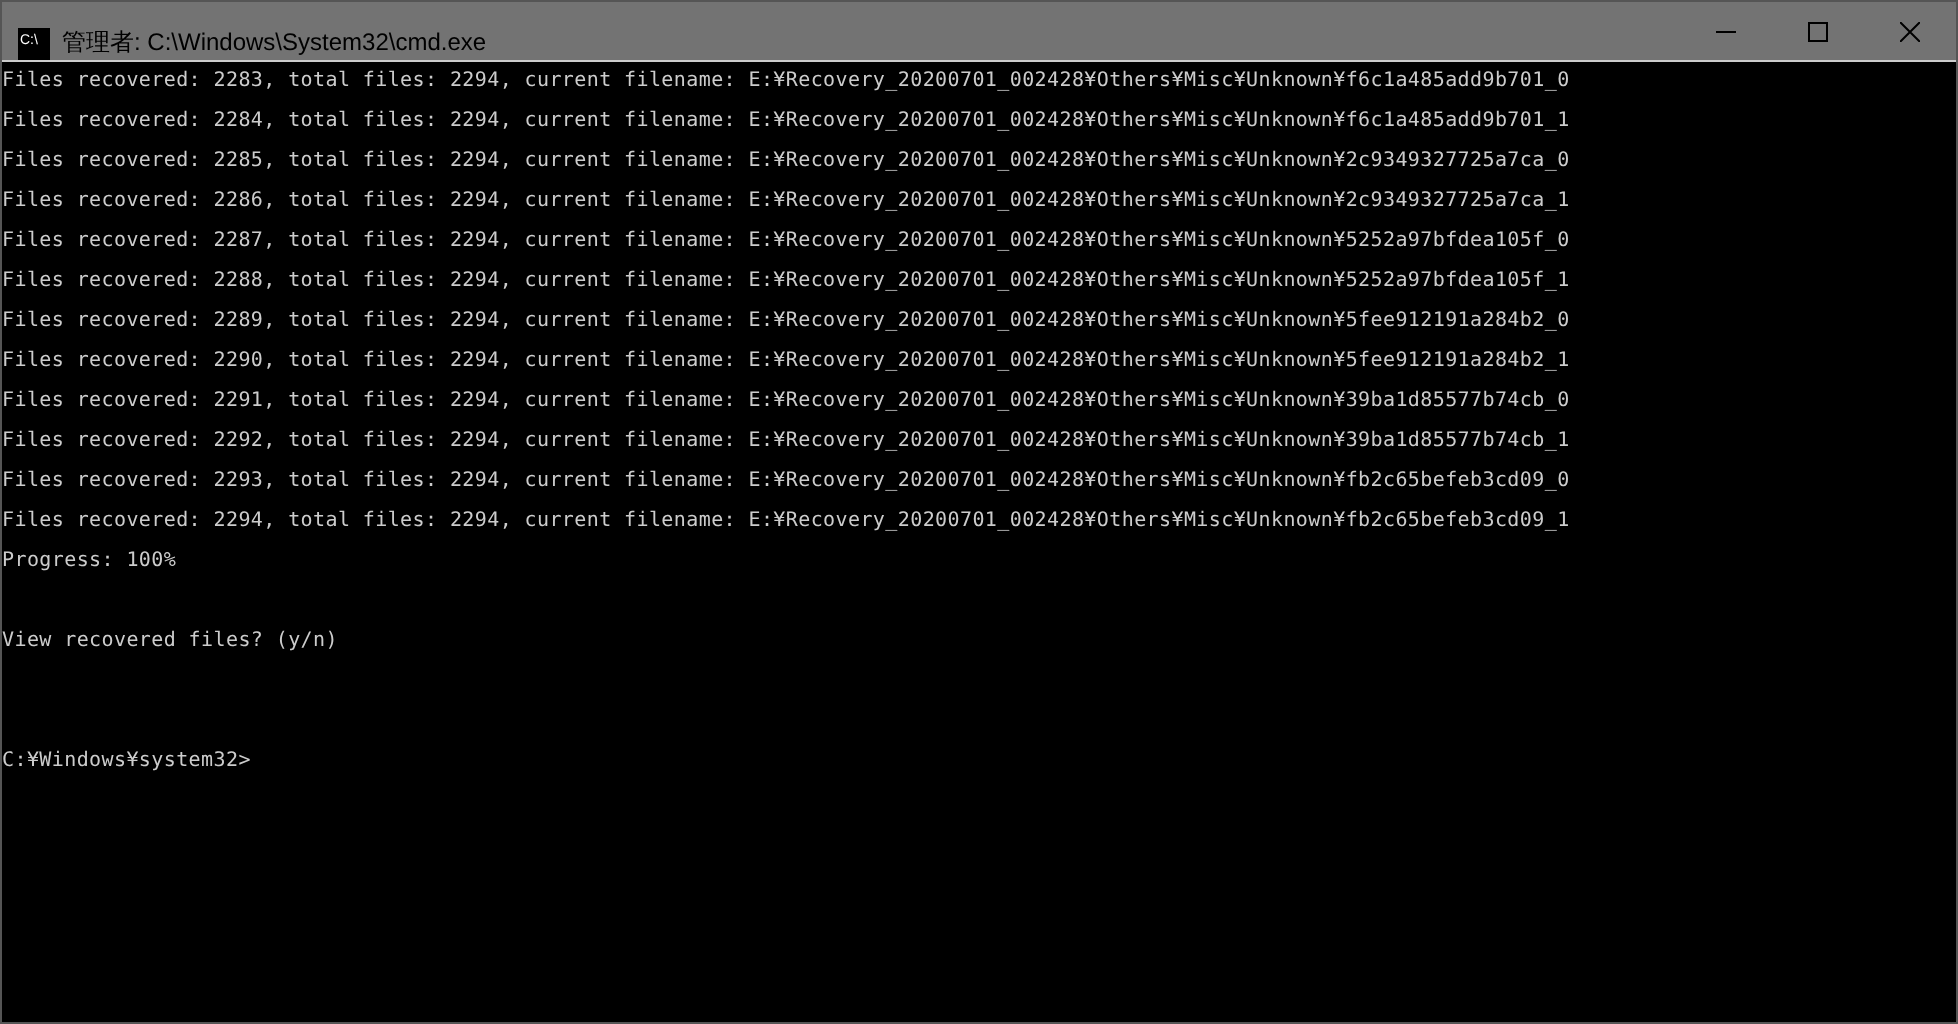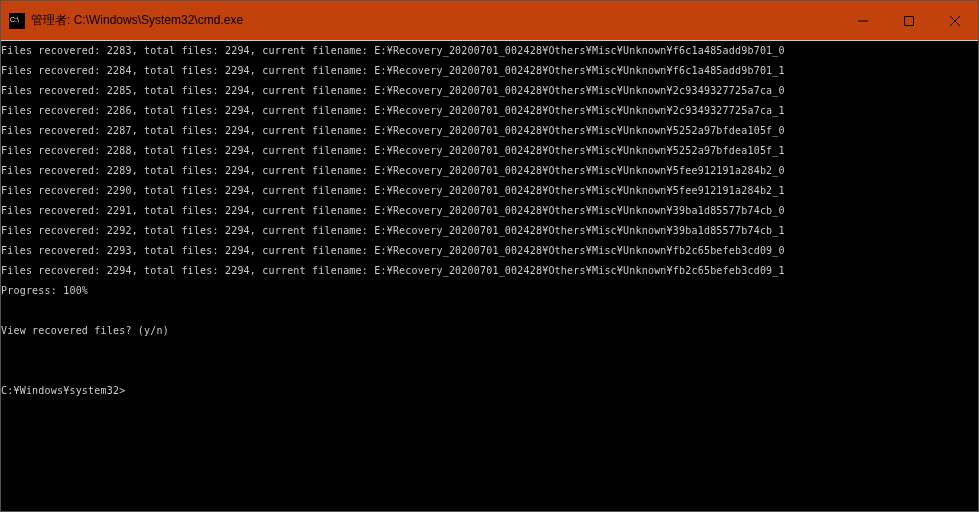--- a/index.html
+++ b/index.html
@@ -5,24 +5,24 @@
   * { margin: 0; padding: 0; box-sizing: border-box; }
   body {
     width: 979px;
     height: 512px;
     background: #000;
     font-family: "MS Gothic", "Consolas", monospace;
     overflow: hidden;
     border: 1px solid #555;
   }
   .titlebar {
-    height: 40px;
-    background: #c2410c;
+    height: 30px;
+    background: #737373;
     display: flex;
-    align-items: center;
+    align-items: flex-end;
     border-bottom: 1px solid #ccc;
   }
   .title-icon {
     width: 16px;
     height: 16px;
     margin: 0 6px 0 8px;
     background: #000;
     display: inline-block;
     position: relative;
   }

